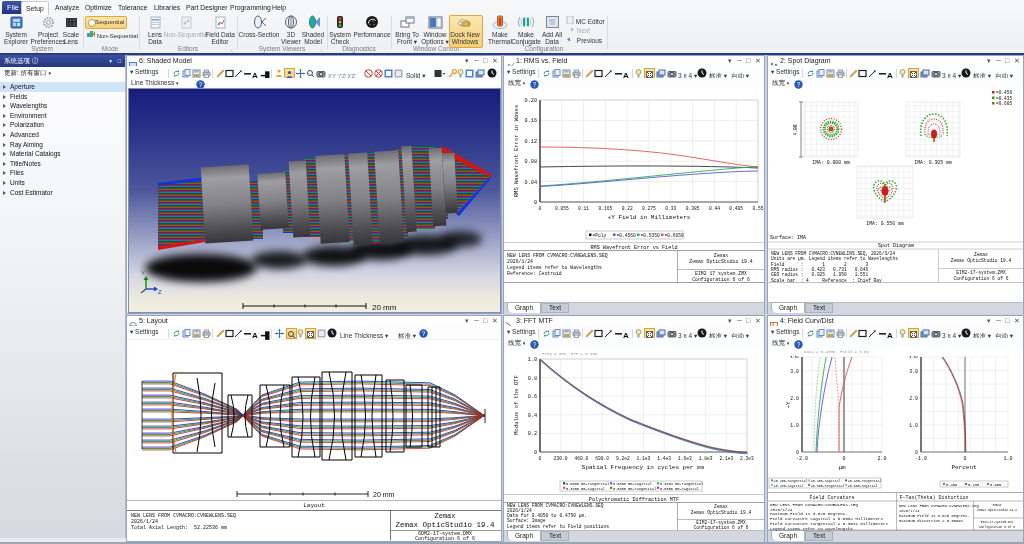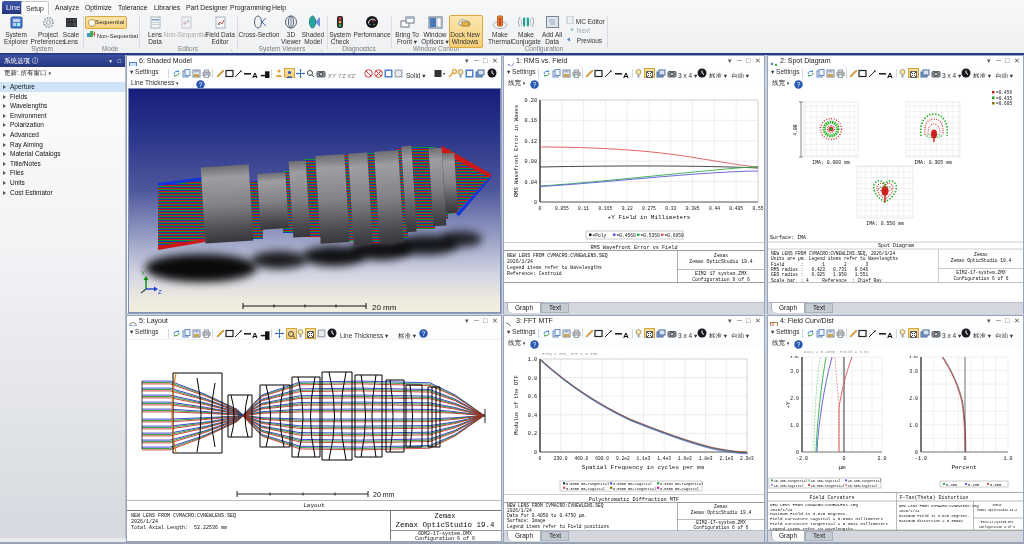--- a/index.html
+++ b/index.html
@@ -19,21 +19,21 @@
   .wbtn{font-size:7px;color:#555;}
   .tabbar{background:#d4d8de;border-top:1px solid #b9bfc8;}
   .gtab{background:#fff;border:1px solid #a9b1bc;border-bottom:none;border-radius:0 0 0 5px;
         font-size:6.5px;text-align:center;color:#111;}
   .ttab{background:#c6ccd4;border:1px solid #a9b1bc;font-size:6.5px;text-align:center;color:#222;}
 </style></head>
 <body>
 <div id="page">
 <div id="ribbon" class="abs"></div>
 <div class="abs" style="left:0;top:53px;width:1024px;height:2px;background:#2b3b8c;"></div>
-<div class="abs" style="left:2px;top:1px;width:22px;height:13px;background:linear-gradient(#3a55a8,#24357e);color:#fff;font-size:7.5px;text-align:center;line-height:13px;border-radius:2px 2px 0 0;">Line</div>
+<div class="abs" style="left:2px;top:1px;width:22px;height:13px;background:linear-gradient(#3a55a8,#24357e);color:#fff;font-size:7.5px;text-align:center;line-height:13px;border-radius:2px 2px 0 0;">File</div>
 <div class="abs tab tabsel" style="left:21px;">Setup</div>
 <div class="abs tab" style="left:51px;">Analyze</div>
 <div class="abs tab" style="left:81px;">Optimize</div>
 <div class="abs tab" style="left:114px;">Tolerance</div>
 <div class="abs tab" style="left:150px;">Libraries</div>
 <div class="abs tab" style="left:182px;">Part Designer</div>
 <div class="abs tab" style="left:226px;">Programming</div>
 <div class="abs tab" style="left:268px;">Help</div>
 <div class="abs rsep" style="left:83px;"></div>
 <div class="abs rsep" style="left:139px;"></div>

